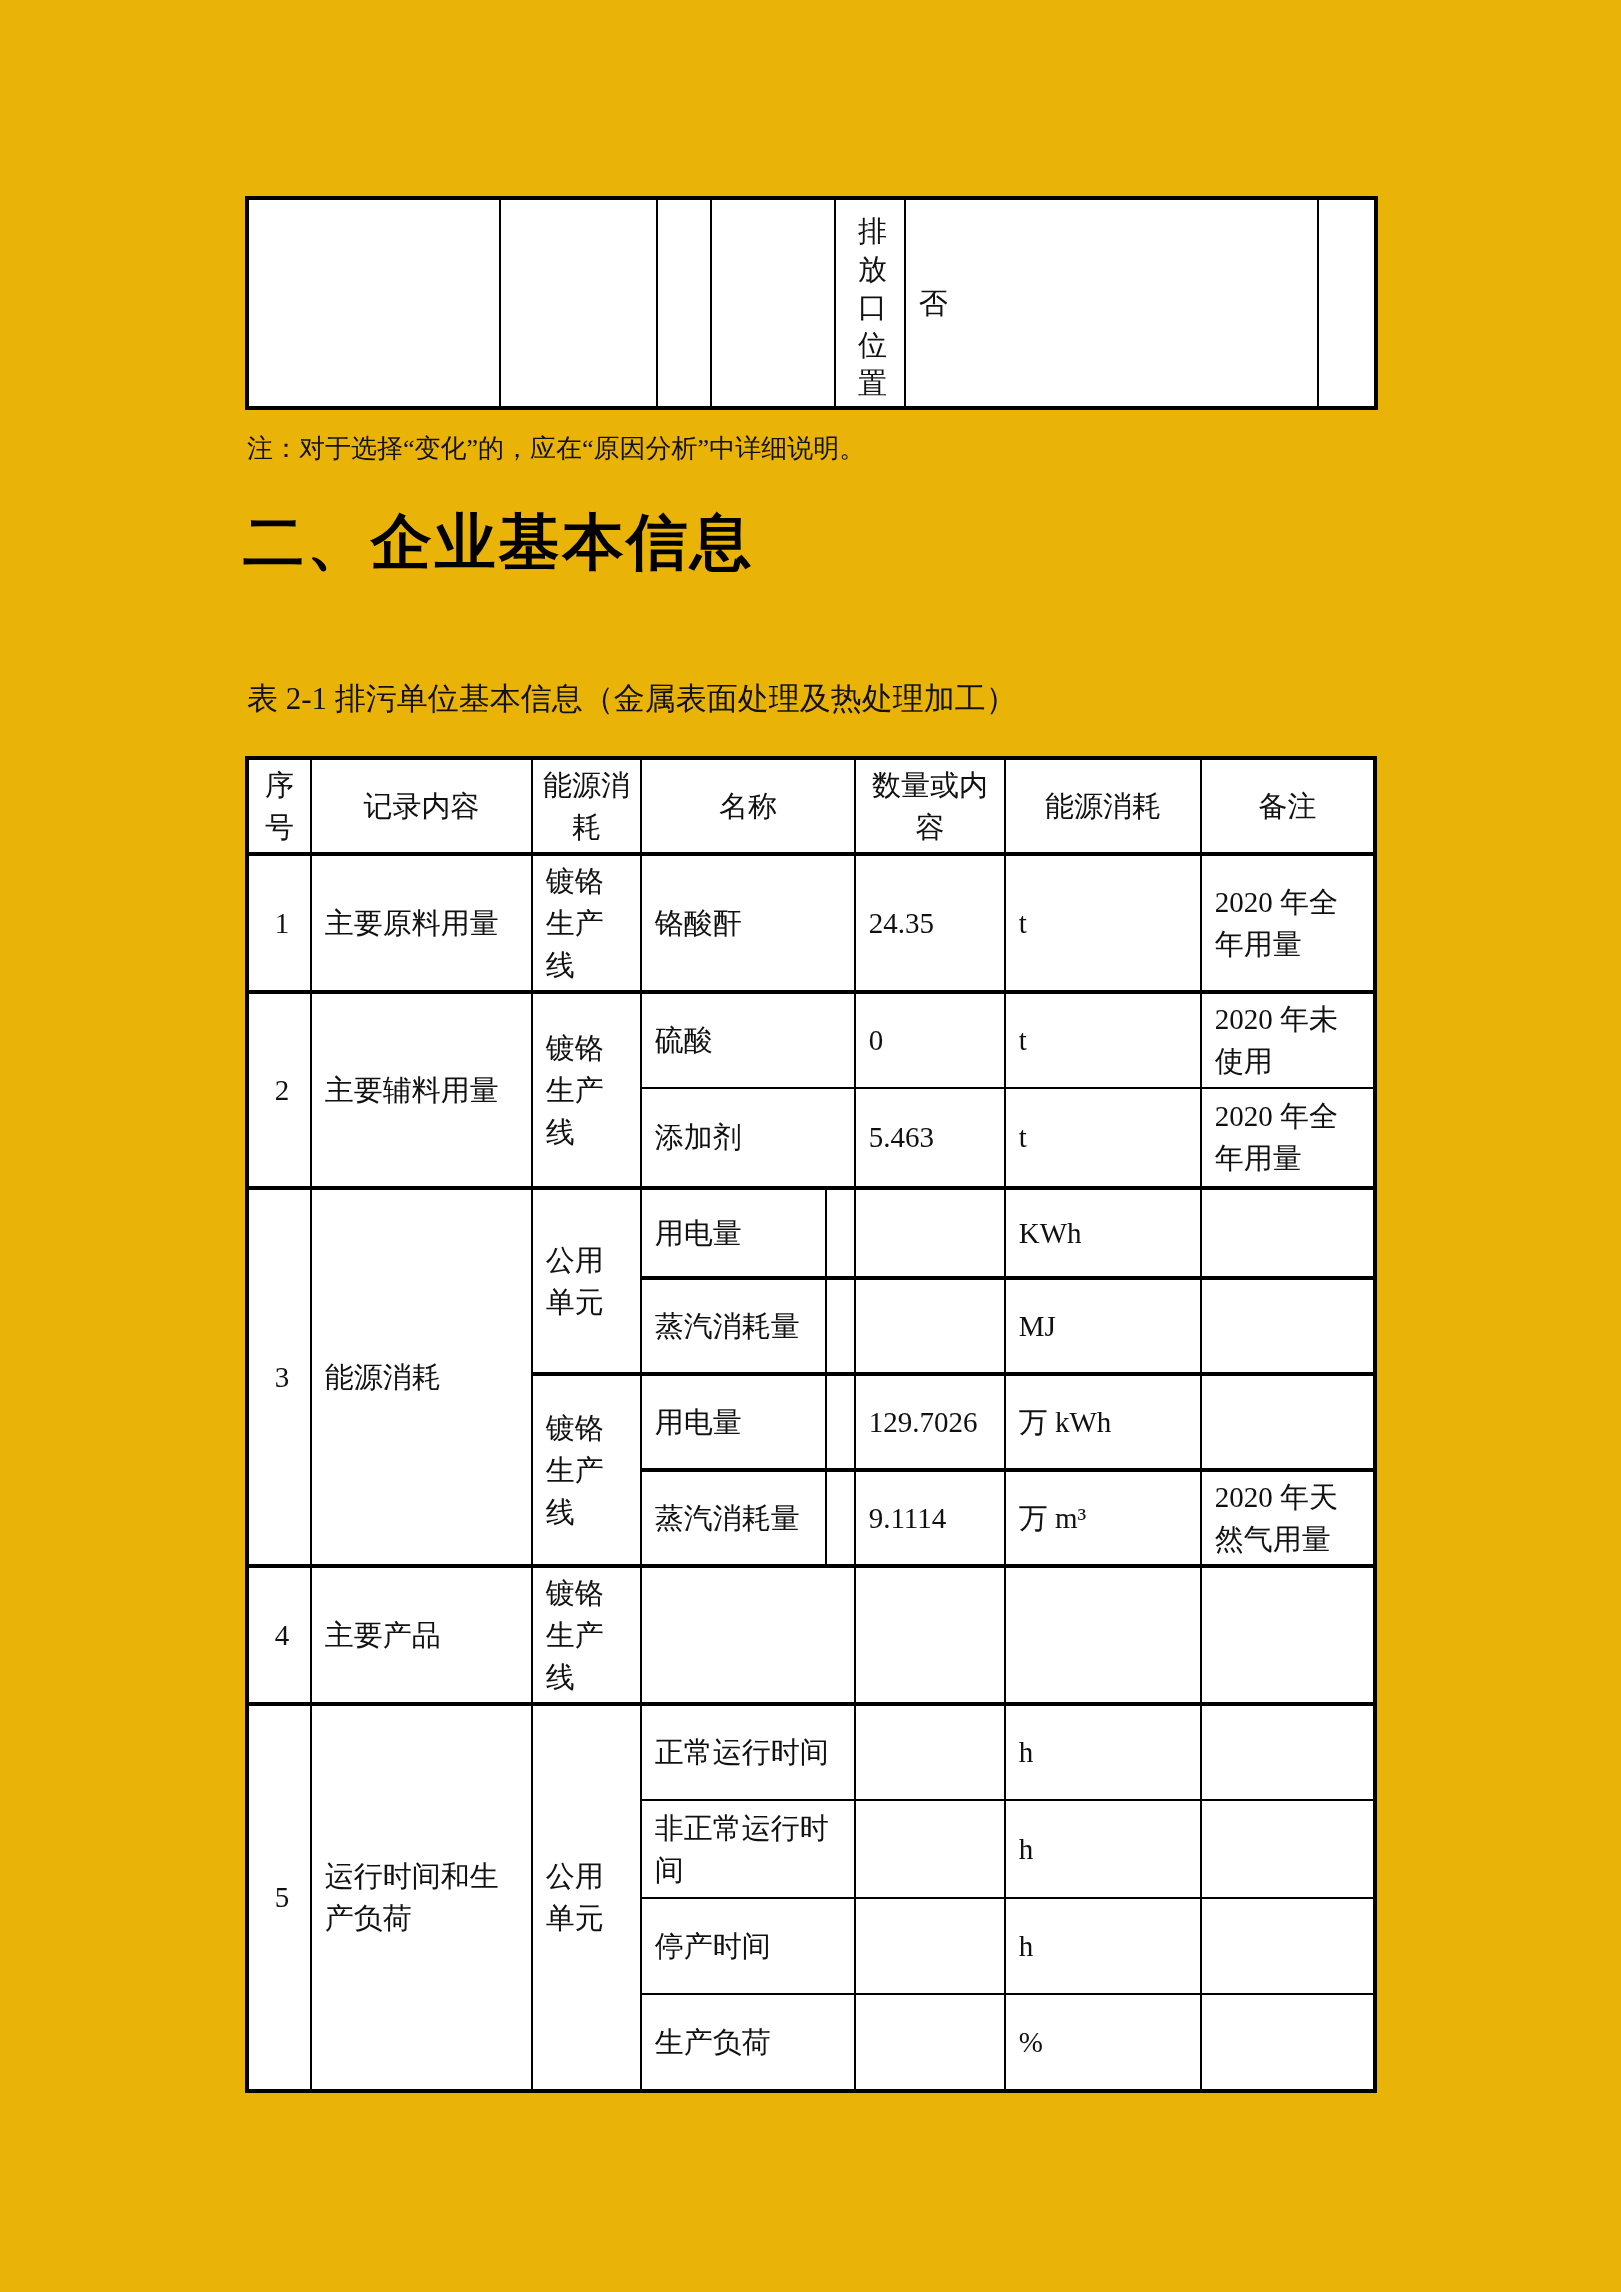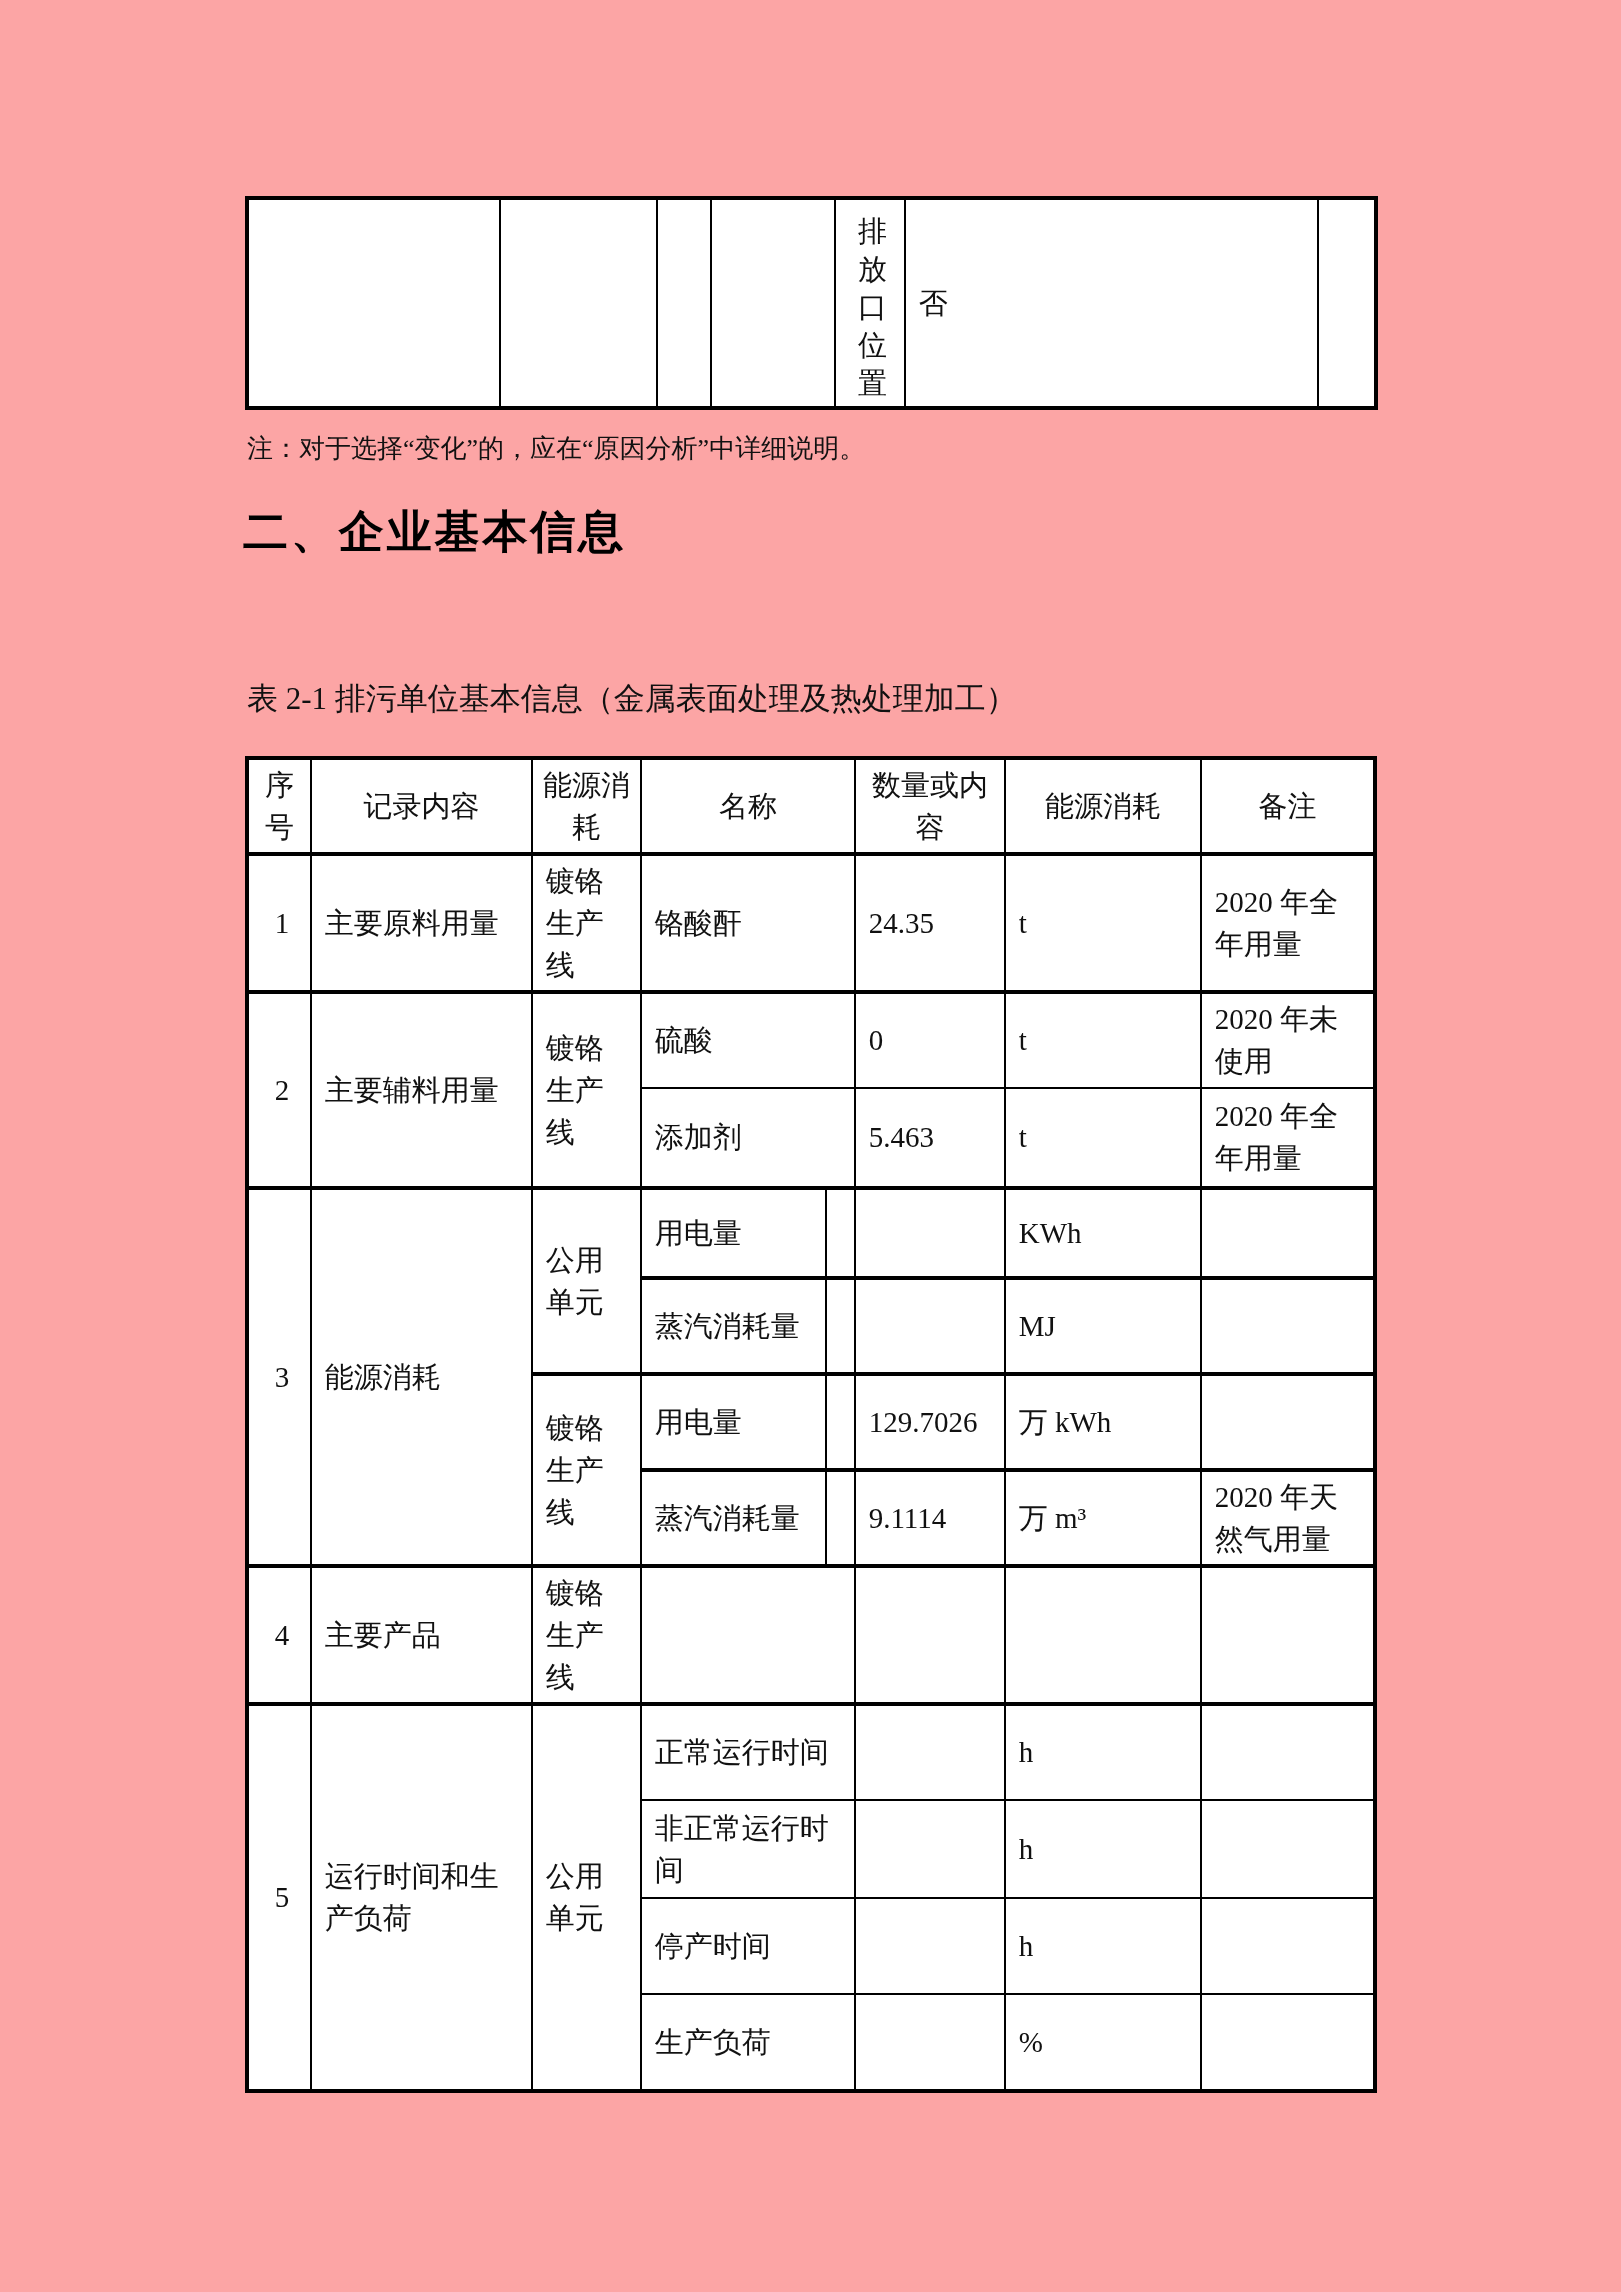--- a/index.html
+++ b/index.html
@@ -3,21 +3,21 @@
 <meta charset="utf-8">
 <style>
   html,body{margin:0;padding:0;}
   body{
     width:1621px;height:2293px;
     background:#ffffff;
     position:relative;
     font-family:"Liberation Serif","DejaVu Serif",serif;
     color:#111111;
   }
-  .page{position:absolute;left:0;top:0;width:1621px;height:2293px;background:#fca5a5;}
+  .page{position:absolute;left:0;top:0;width:1621px;height:2293px;background:#eab308;}
 
   
   table.t{
     border-collapse:collapse;
     table-layout:fixed;
     position:absolute;
     background:#fff;
     border:4.9px solid #000;
   }
   table.t td, table.t th{
@@ -46,21 +46,21 @@
   td.ans{padding-left:13.7px;}
 
   .note{
     position:absolute;left:247px;top:432px;
     font-size:26px;line-height:1.3;white-space:nowrap;
   }
   .heading{
     position:absolute;left:243px;top:502px;
     margin:0;
     font-family:"Liberation Sans","DejaVu Sans",sans-serif;
-    font-size:45px;font-weight:bold;letter-spacing:2.9px;
+    font-size:61px;font-weight:bold;letter-spacing:2.9px;
     color:#000;
   }
   .caption{
     position:absolute;left:247px;top:678px;
     font-size:31px;white-space:nowrap;
   }
 </style>
 </head>
 <body>
 

